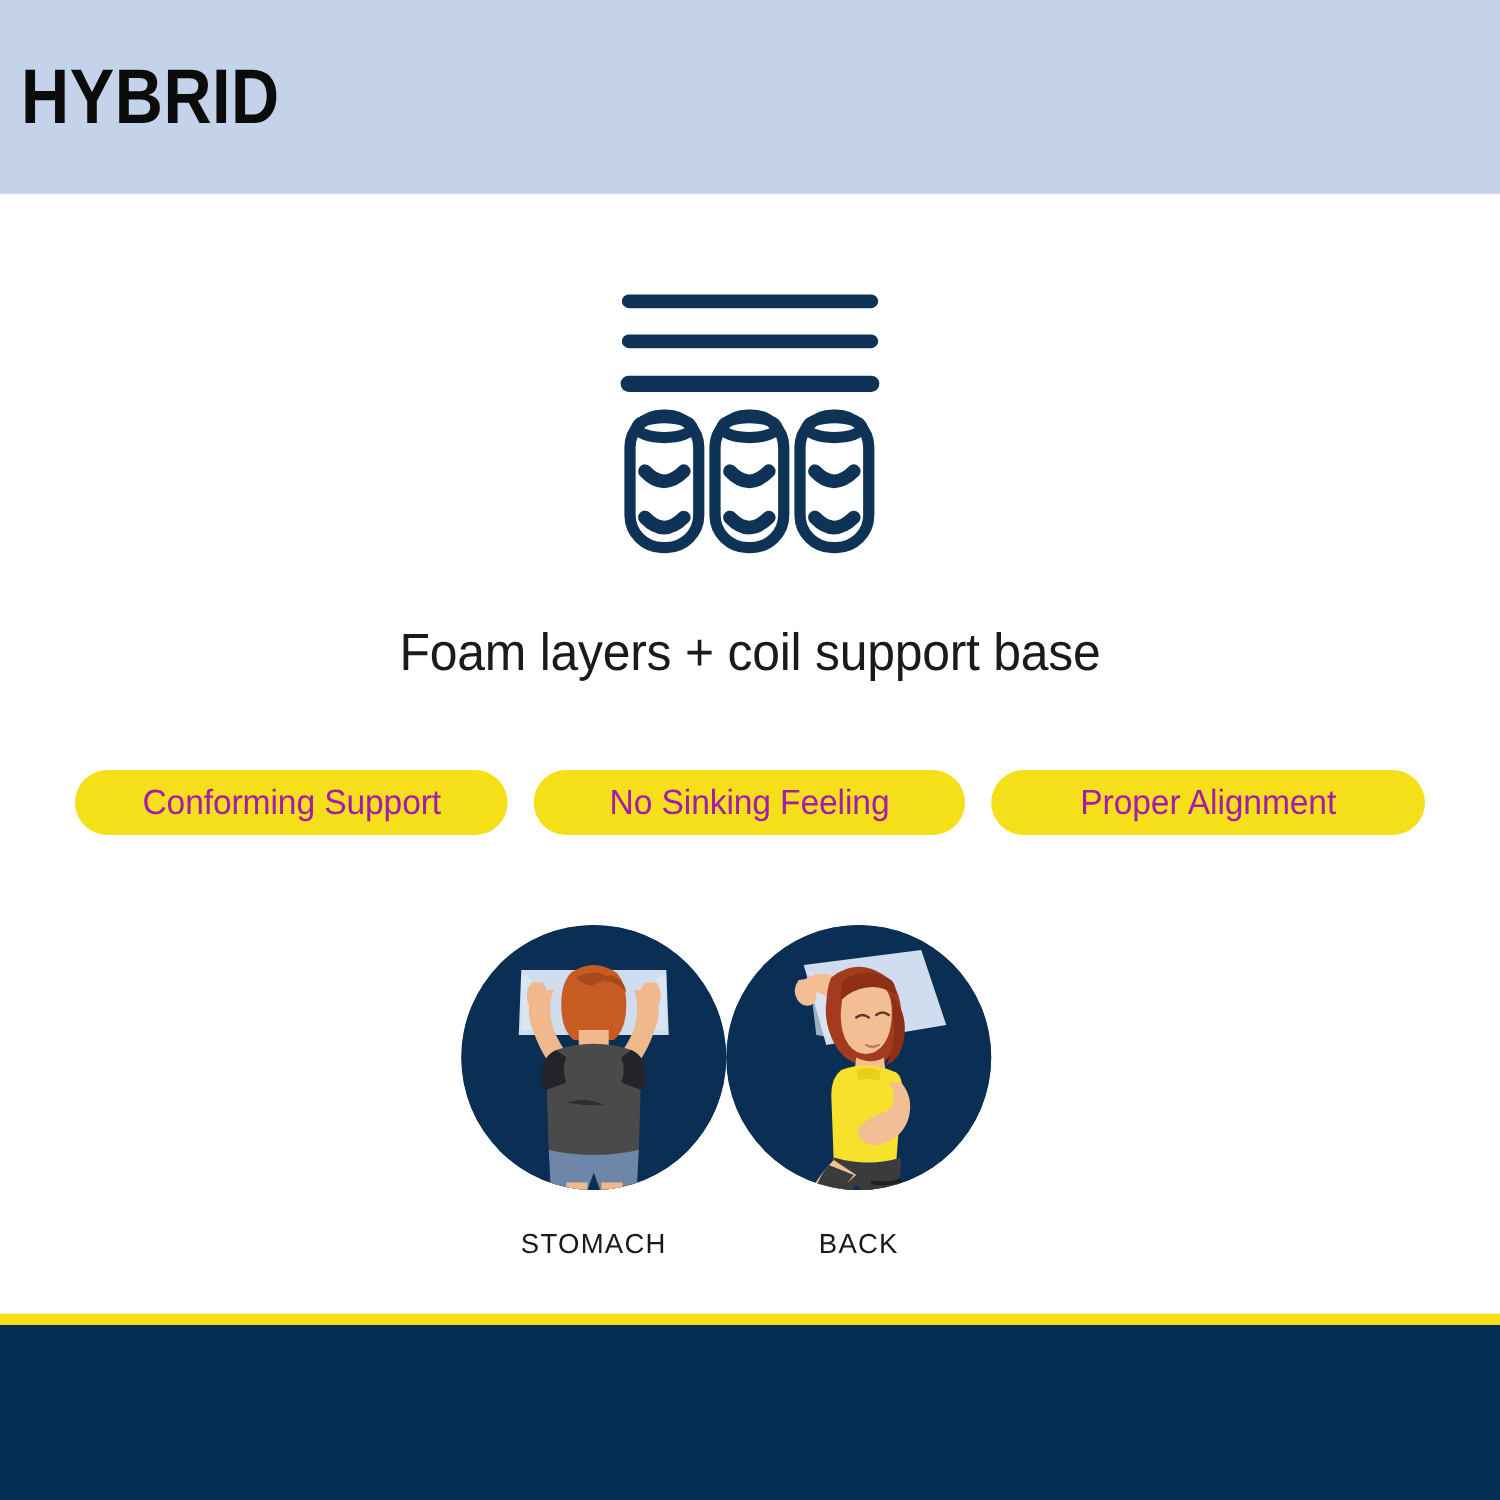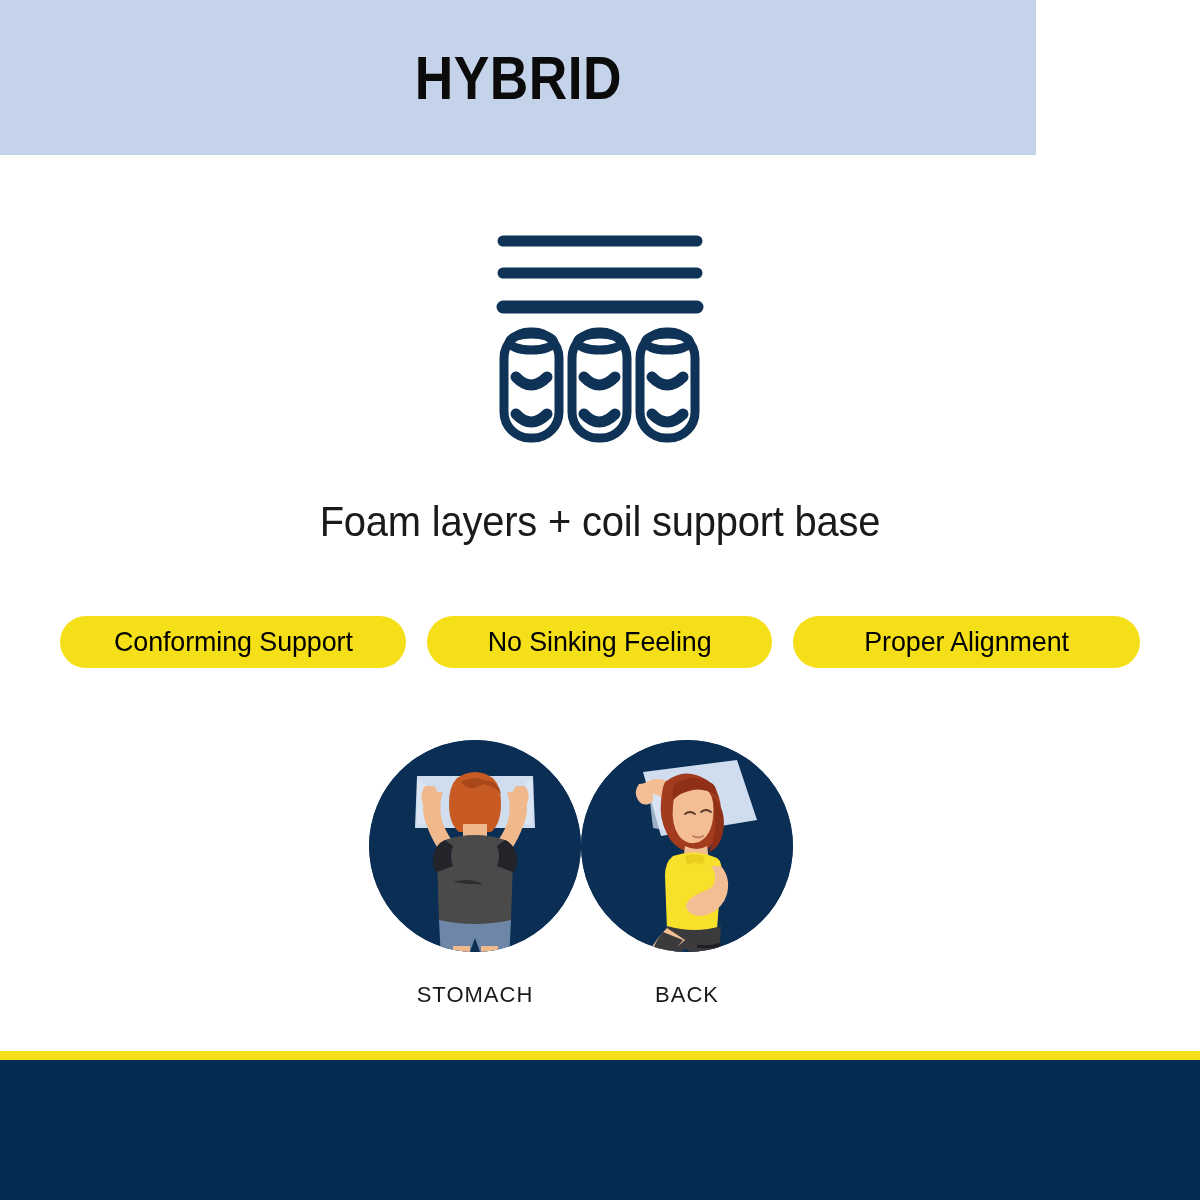--- a/index.html
+++ b/index.html
@@ -17,26 +17,25 @@
     position: relative;
     width: 1200px;
     height: 1200px;
     background: #ffffff;
   }
 
   
   .header-bar {
     position: absolute;
     left: 0; top: 0;
-    width: 1036px;
+    width: 1200px;
     height: 155px;
     background: #c4d3e9;
     display: flex;
     align-items: center;
-    justify-content: center;
   }
   .header-title {
     font-family: "Liberation Sans Narrow", "Liberation Sans", sans-serif;
     font-size: 62px;
     font-weight: bold;
     letter-spacing: 0.5px;
     color: #0b0b0b;
     transform: scaleX(0.86);
     transform-origin: center;
     line-height: 1;
@@ -77,21 +76,21 @@
     justify-content: space-between;
     align-items: stretch;
   }
   .pill {
     background: #f5df18;
     border-radius: 26px;
     height: 52px;
     display: flex;
     align-items: center;
     justify-content: center;
-    color: #000000;
+    color: #a21caf;
     font-size: 28px;
     font-weight: 400;
     letter-spacing: -0.1px;
     padding: 0 18px;
   }
   .pill-0 { width: 346px; }
   .pill-1 { width: 345px; align-items: center; }
   .pill-2 { width: 347px; align-items: center; }
   .pill span { transform: scaleX(0.96); display: inline-block; }
 

